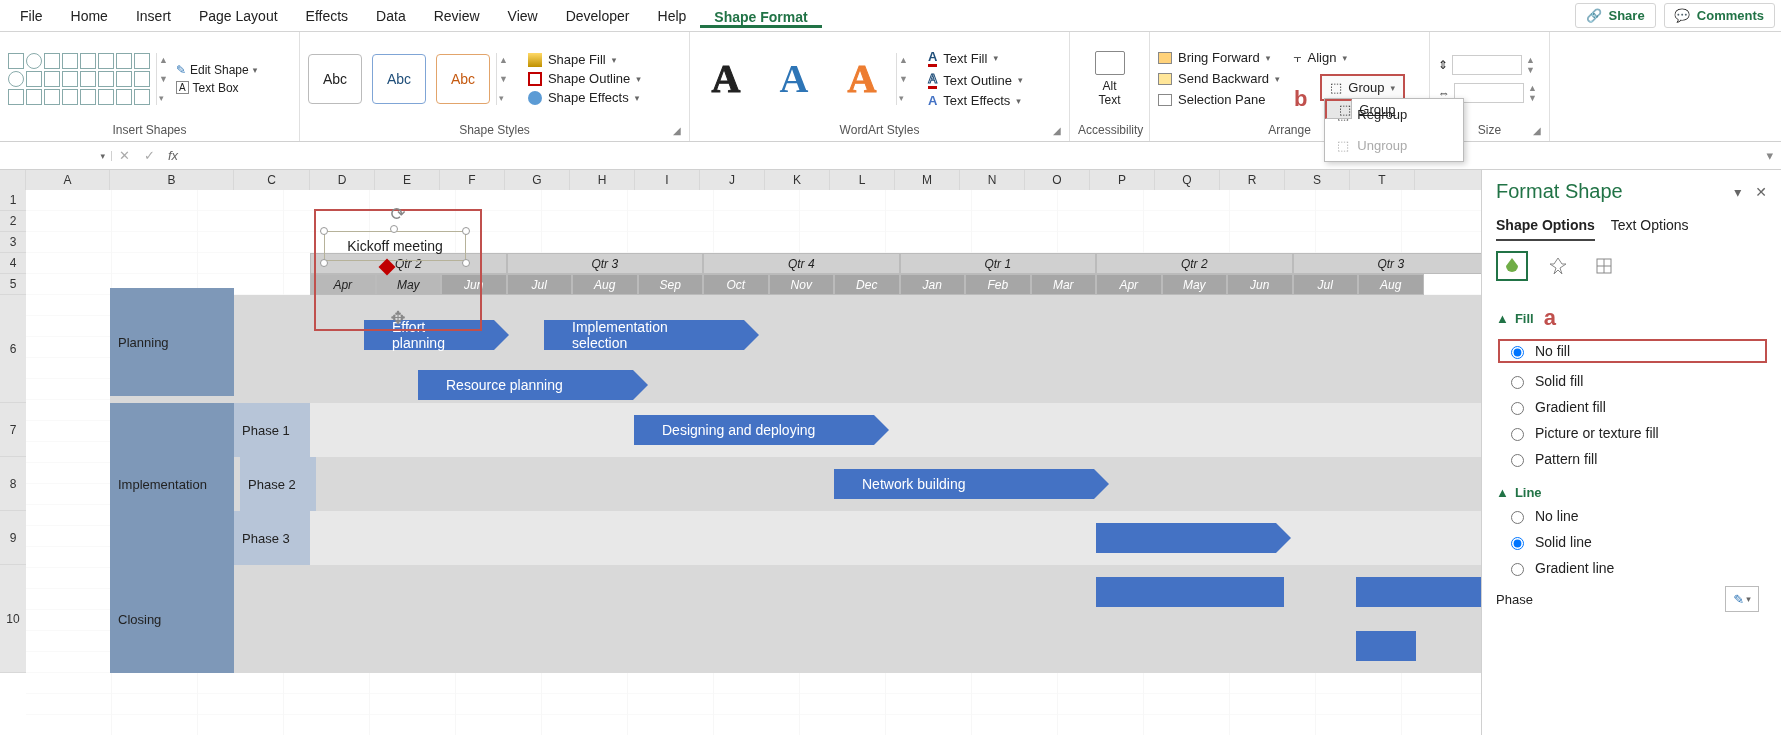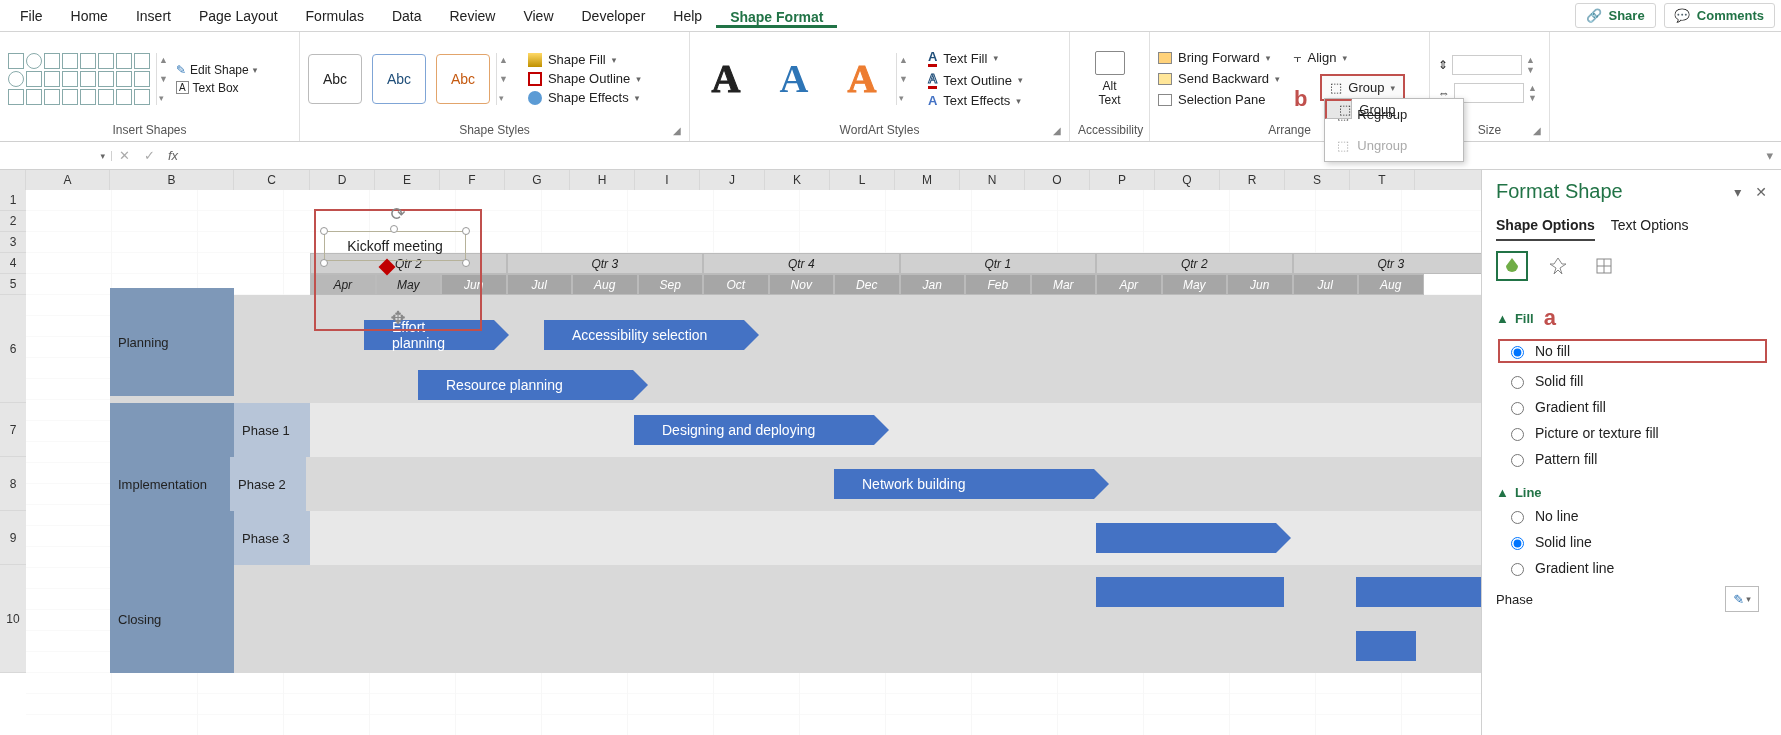--- a/index.html
+++ b/index.html
@@ -143,21 +143,21 @@
 </head>
 <body>
 
 <div class="app">
 
   <div class="tabrow">
     <div class="tab">File</div>
     <div class="tab">Home</div>
     <div class="tab">Insert</div>
     <div class="tab">Page Layout</div>
-    <div class="tab">Formulas</div>
+    <div class="tab">Effects</div>
     <div class="tab">Data</div>
     <div class="tab">Review</div>
     <div class="tab">View</div>
     <div class="tab">Developer</div>
     <div class="tab">Help</div>
     <div class="tab active">Shape Format</div>
     <div class="spacer"></div>
     <div class="sharebtn">
         <span>🔗</span>
         <span>Share</span>
@@ -471,26 +471,26 @@
         <div class="rowstripL" style="top:213px;height:54px;left:84px"></div>
         <div class="rowstrip" style="top:267px;height:54px;left:84px"></div>
         <div class="rowstripL" style="top:321px;height:54px;left:84px"></div>
         <div class="rowstrip" style="top:375px;height:108px;left:84px"></div>
 
         <div class="leftcol" style="top:98px">
           <div class="phaseA" style="height:108px;width:124px">Planning</div>
         </div>
         <div style="position:absolute;left:84px;top:213px;height:162px;width:124px" class="phaseA">Implementation</div>
         <div style="position:absolute;left:208px;top:213px;height:54px;width:76px" class="phaseB">Phase 1</div>
-        <div style="position:absolute;left:204px;top:267px;height:54px;width:76px" class="phaseB">Phase 2</div>
+        <div style="position:absolute;left:214px;top:267px;height:54px;width:76px" class="phaseB">Phase 2</div>
         <div style="position:absolute;left:208px;top:321px;height:54px;width:76px" class="phaseB">Phase 3</div>
         <div style="position:absolute;left:84px;top:375px;height:108px;width:124px" class="phaseA">Closing</div>
 
         <div class="bar" style="left:338px;top:130px;width:130px">Effort planning</div>
-        <div class="bar" style="left:518px;top:130px;width:200px">Accessibility selection</div>
+        <div class="bar" style="left:518px;top:130px;width:200px">Implementation selection</div>
         <div class="bar" style="left:392px;top:180px;width:215px">Resource planning</div>
         <div class="bar" style="left:608px;top:225px;width:240px">Designing and deploying</div>
         <div class="bar" style="left:808px;top:279px;width:260px">Network building</div>
         <div class="bar" style="left:1070px;top:333px;width:180px"></div>
         <div class="barflat" style="left:1070px;top:387px;width:188px"></div>
         <div class="barflat" style="left:1330px;top:387px;width:140px"></div>
         <div class="barflat" style="left:1330px;top:441px;width:60px"></div>
 
         <div class="kick">
           <div class="rot">⟳</div>

